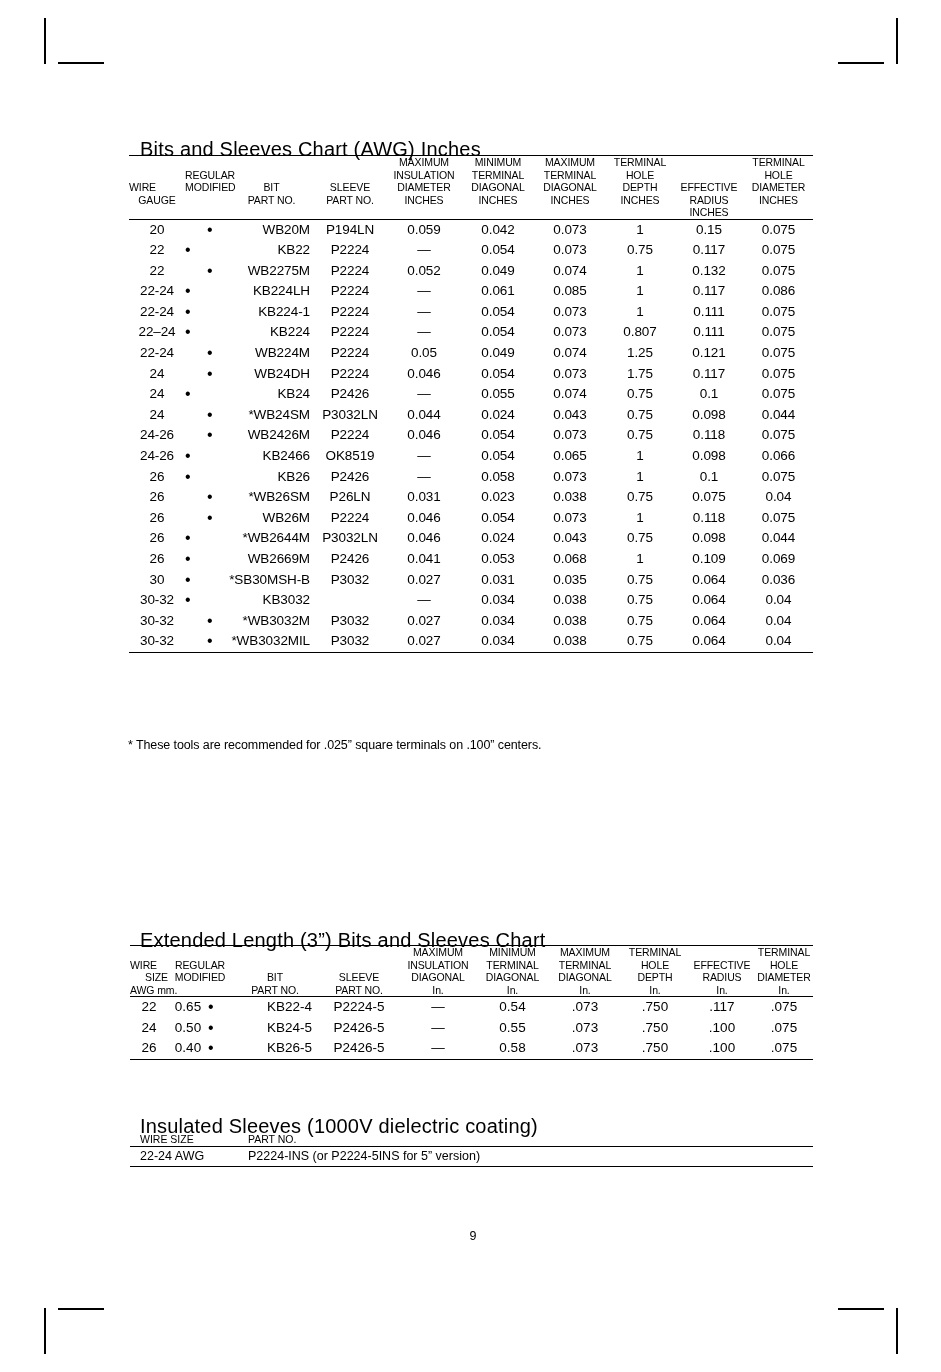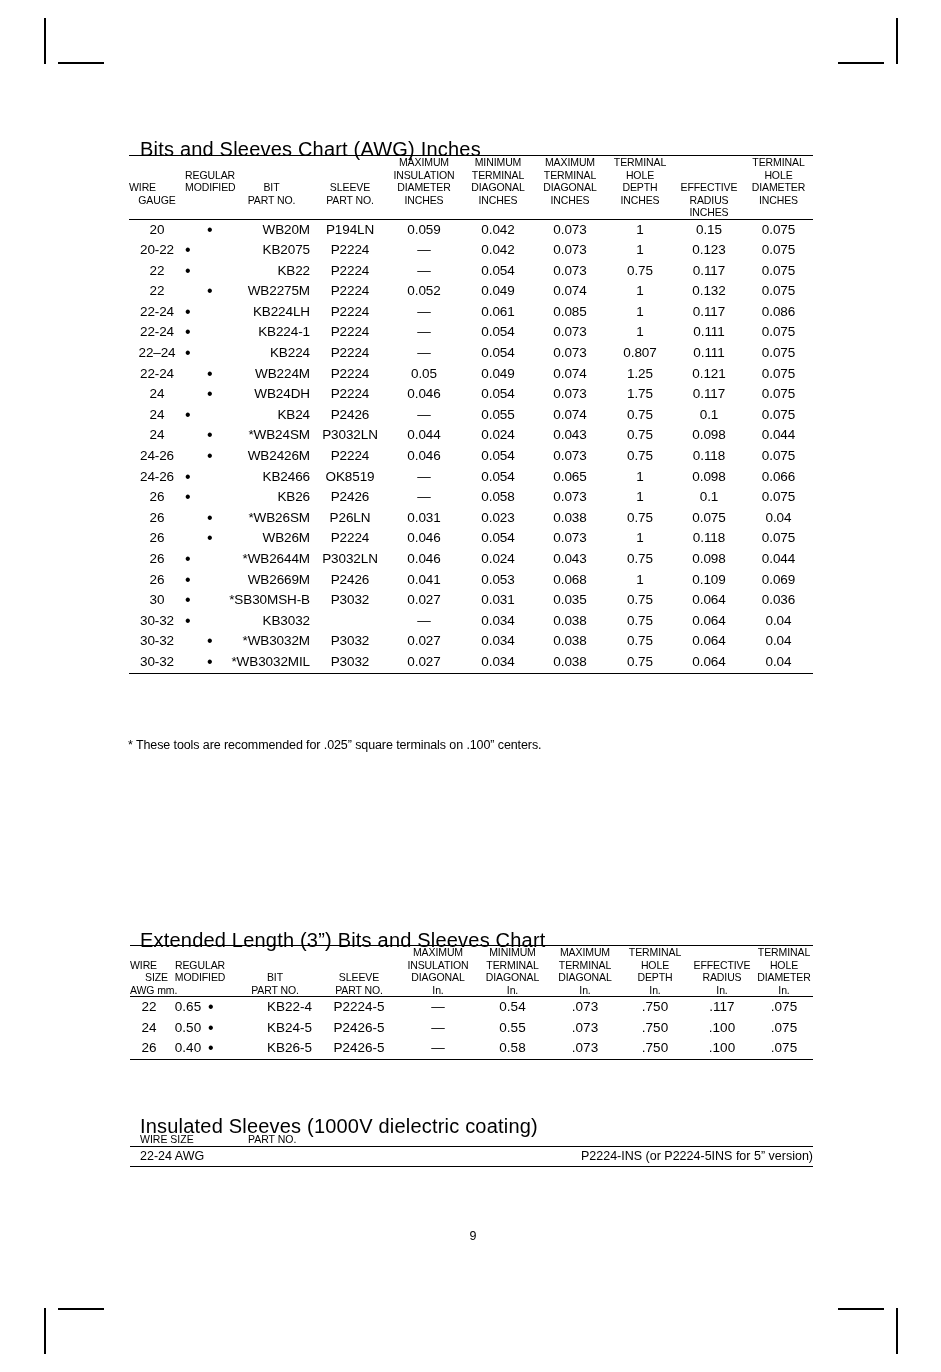--- a/index.html
+++ b/index.html
@@ -165,21 +165,21 @@
     text-align: left;
   }
   #ins-table .rule td { border-top: 1.3px solid #000; height:0; font-size:0; line-height:0; }
   #ins-table .body td {
     font-size: 12.5px;
     line-height: 19px;
     height: 19px;
     text-align: left;
   }
   #ins-table .body td.size { padding-left: 10px; }
-  #ins-table .body td.part { padding-left: 8px; text-align: right; }
+  #ins-table .body td.part { padding-left: 8px; }
   #ins-table .hdr td.size { padding-left: 10px; }
   #ins-table .hdr td.part { padding-left: 8px; }
 
   .page-number {
     position: absolute;
     left: 0;
     width: 690px;
     top: 1229px;
     text-align: center;
     font-size: 12.5px;
@@ -302,33 +302,20 @@
           <td class="bit">WB20M</td>
           <td class="sleeve">P194LN</td>
           <td>0.059</td>
           <td>0.042</td>
           <td>0.073</td>
           <td>1</td>
           <td>0.15</td>
           <td>0.075</td>
         </tr>
         <tr class="body">
-          <td class="gauge">20-22</td>
-          <td class="dot">•</td>
-          <td class="dot"></td>
-          <td class="bit">KB2075</td>
-          <td class="sleeve">P2224</td>
-          <td>—</td>
-          <td>0.042</td>
-          <td>0.073</td>
-          <td>1</td>
-          <td>0.123</td>
-          <td>0.075</td>
-        </tr>
-        <tr class="body">
           <td class="gauge">22</td>
           <td class="dot">•</td>
           <td class="dot"></td>
           <td class="bit">KB22</td>
           <td class="sleeve">P2224</td>
           <td>—</td>
           <td>0.054</td>
           <td>0.073</td>
           <td>0.75</td>
           <td>0.117</td>

